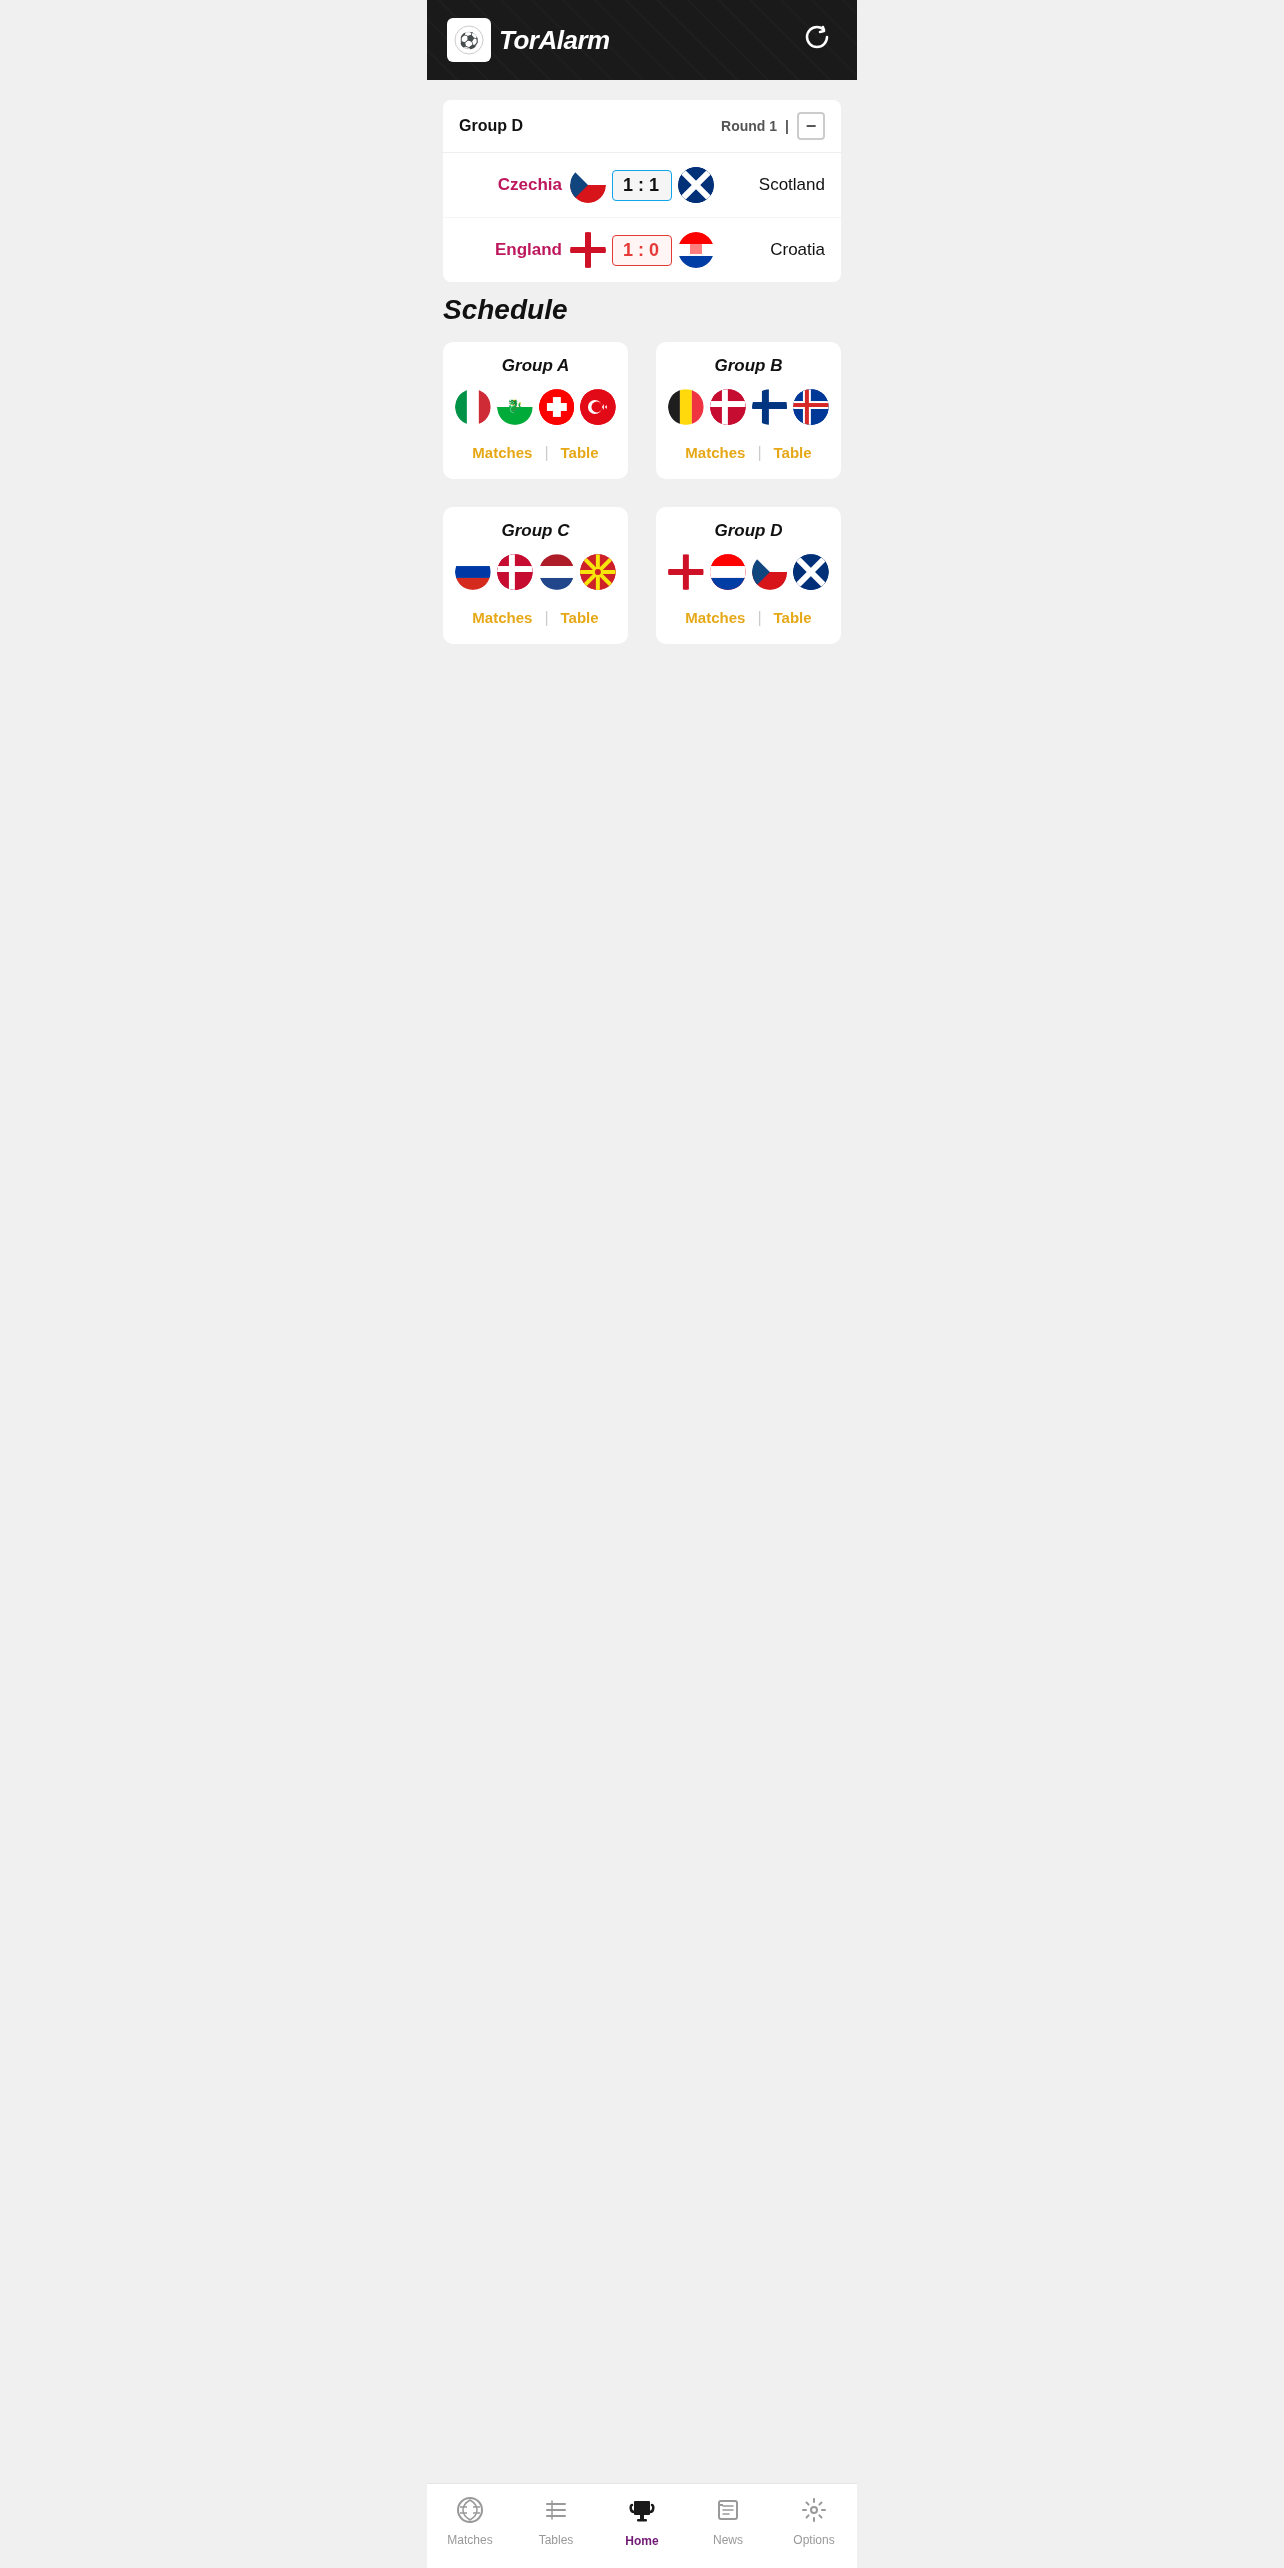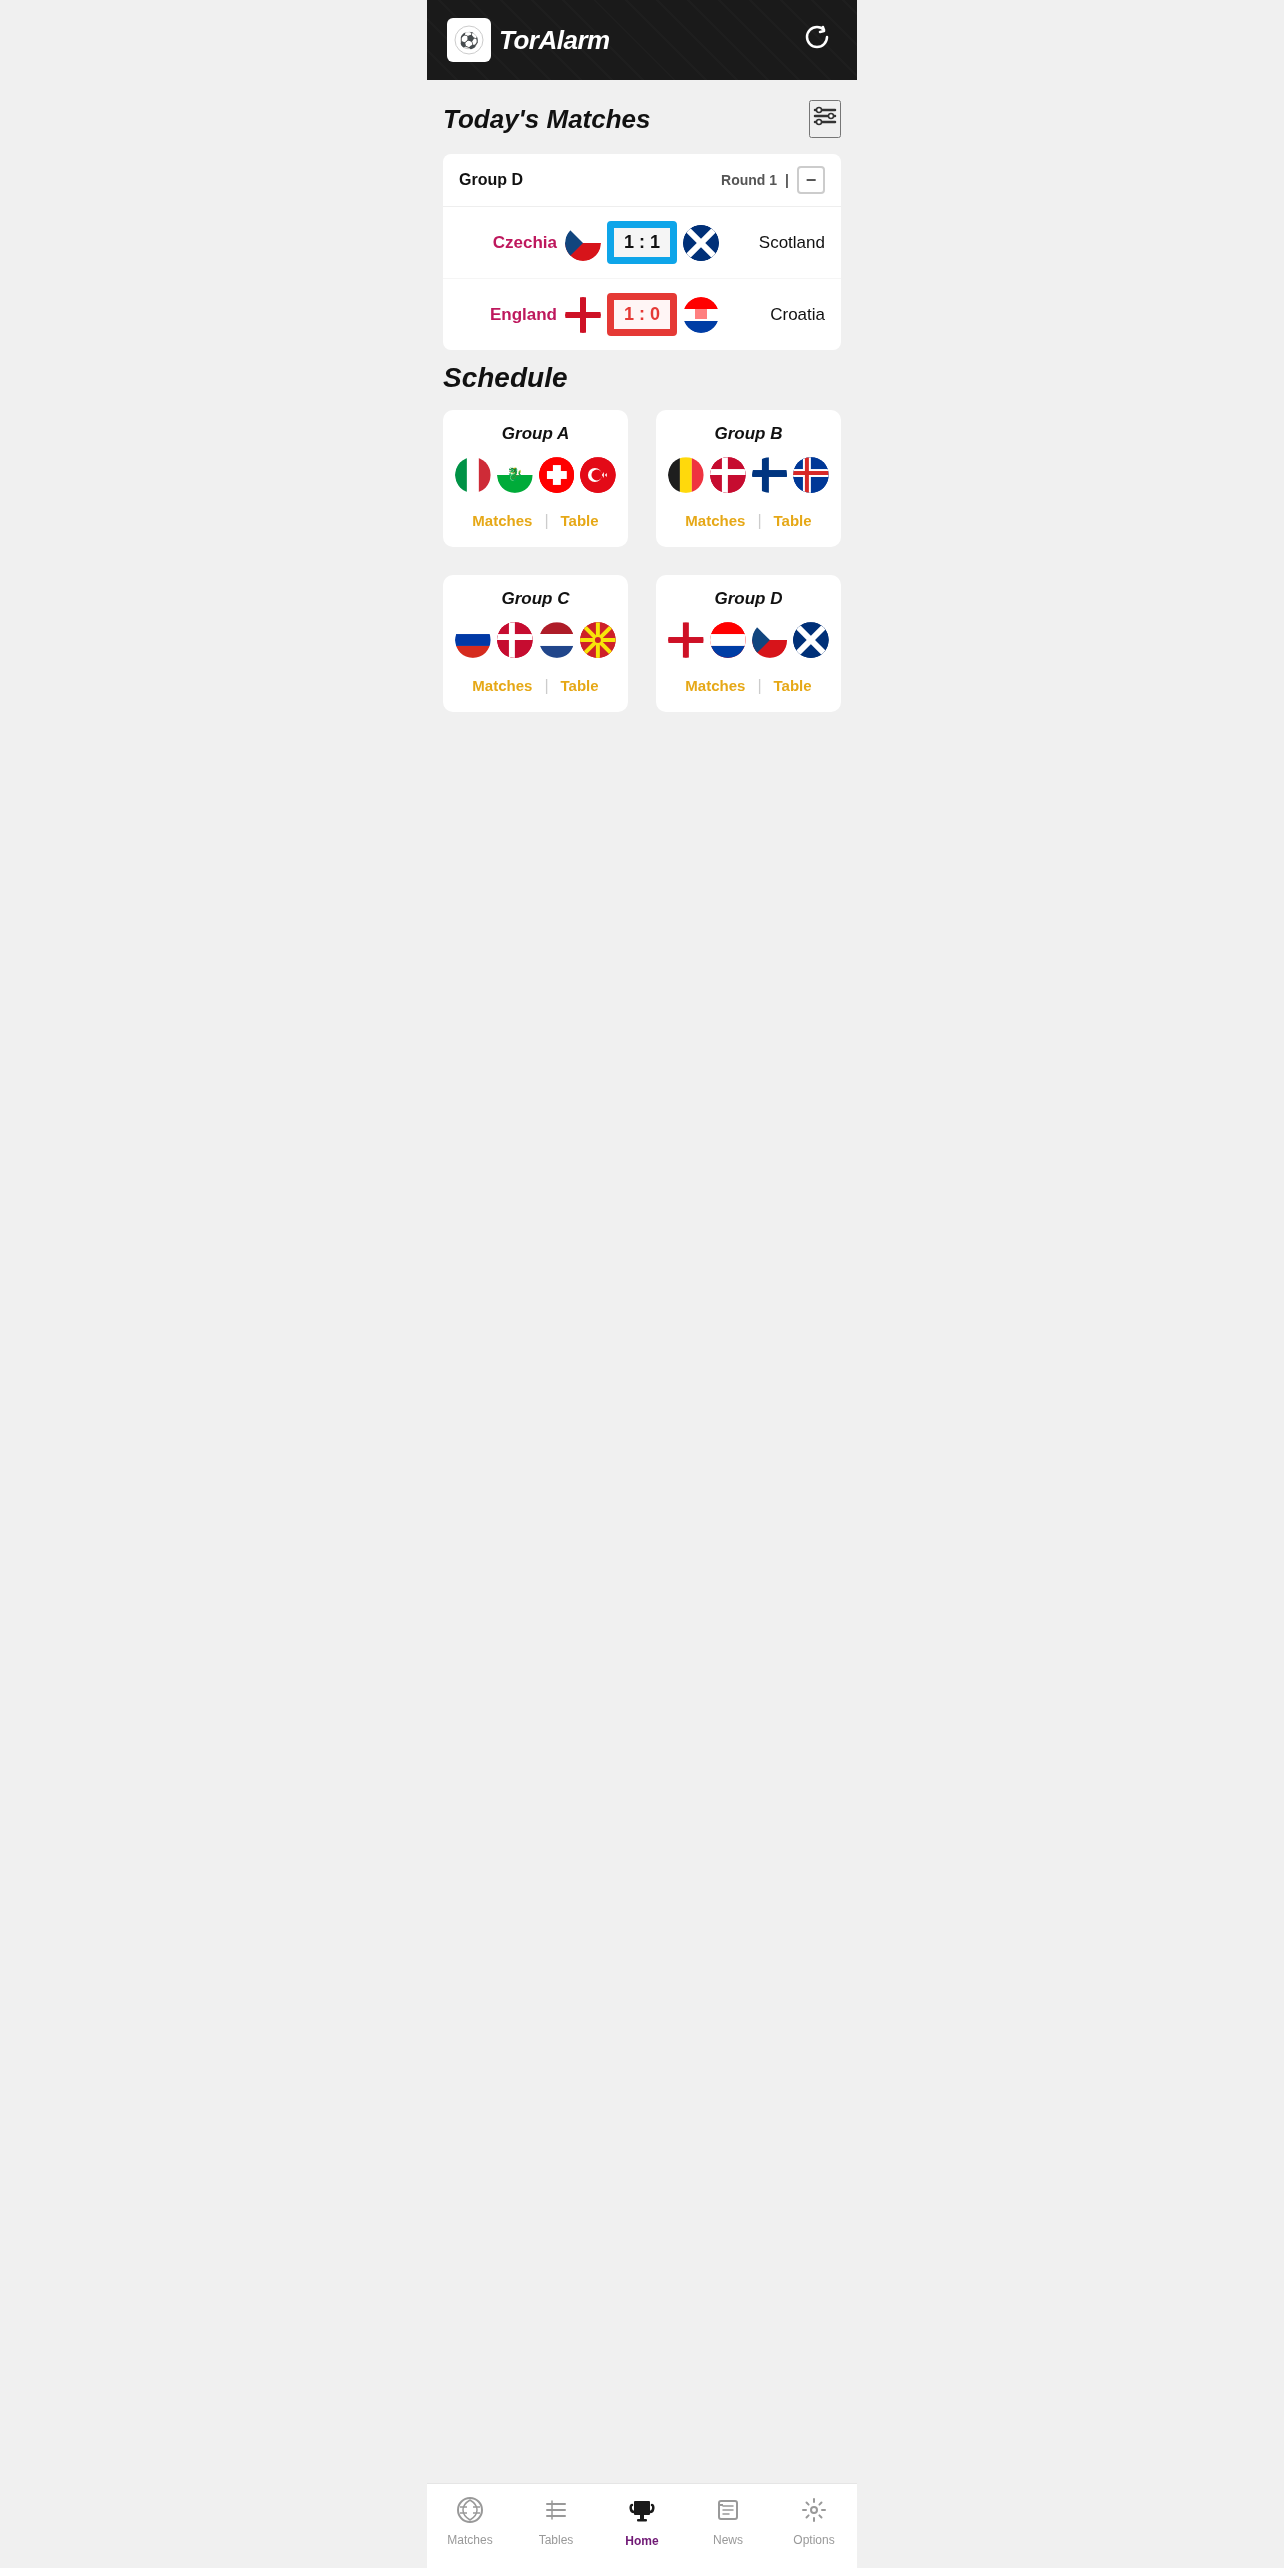--- a/index.html
+++ b/index.html
@@ -176,21 +176,21 @@
       border-radius: 50%;
       overflow: hidden;
       display: flex;
       align-items: center;
       justify-content: center;
       font-size: 22px;
     }
 
     .score-box {
       background: #f5f5f5;
-      border: 7px solid #0ea5e9;
+      border: 1px solid #0ea5e9;
       border-radius: 4px;
       padding: 4px 10px;
       font-size: 18px;
       font-weight: 700;
       color: #111;
       min-width: 60px;
       text-align: left;
     }
 
     .score-box.live {
@@ -357,33 +357,20 @@
     <svg width="28" height="28" viewBox="0 0 28 28" fill="none">
       <path d="M24 14c0 5.523-4.477 10-10 10S4 19.523 4 14 8.477 4 14 4c2.76 0 5.26 1.118 7.07 2.93" stroke="white" stroke-width="2.5" stroke-linecap="round"></path>
       <path d="M20 4l1 4-4 1" stroke="white" stroke-width="2.5" stroke-linecap="round" stroke-linejoin="round"></path>
     </svg>
   </button>
 </header>
 
 <main class="content">
 
   
-  <div class="section-header">
-    <h1 class="section-title">Today's Matches</h1>
-    <button class="filter-icon">
-      <svg width="28" height="28" viewBox="0 0 28 28" fill="none">
-        <line x1="4" y1="8" x2="24" y2="8" stroke="#333" stroke-width="2.5" stroke-linecap="round"></line>
-        <line x1="4" y1="14" x2="24" y2="14" stroke="#333" stroke-width="2.5" stroke-linecap="round"></line>
-        <line x1="4" y1="20" x2="24" y2="20" stroke="#333" stroke-width="2.5" stroke-linecap="round"></line>
-        <circle cx="8" cy="8" r="2.5" fill="white" stroke="#333" stroke-width="1.5"></circle>
-        <circle cx="20" cy="14" r="2.5" fill="white" stroke="#333" stroke-width="1.5"></circle>
-        <circle cx="8" cy="20" r="2.5" fill="white" stroke="#333" stroke-width="1.5"></circle>
-      </svg>
-    </button>
-  </div>
 
   
   <div class="match-group">
     <div class="group-header">
       <span class="group-name">Group D</span>
       <div class="round-info">
         <span>Round 1</span>
         <span> | </span>
         <div class="minus-box">−</div>
       </div>

